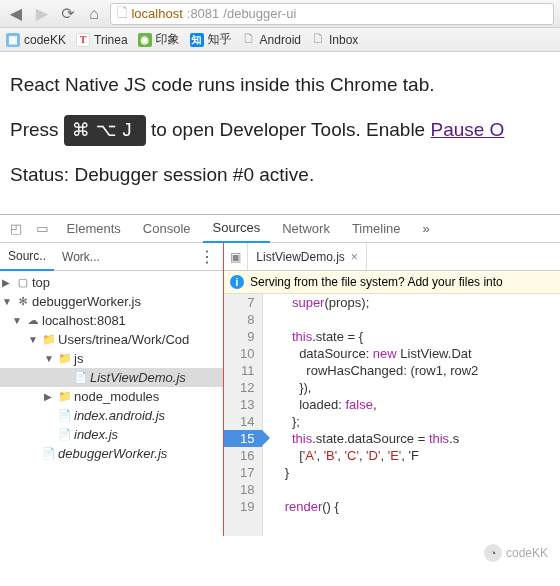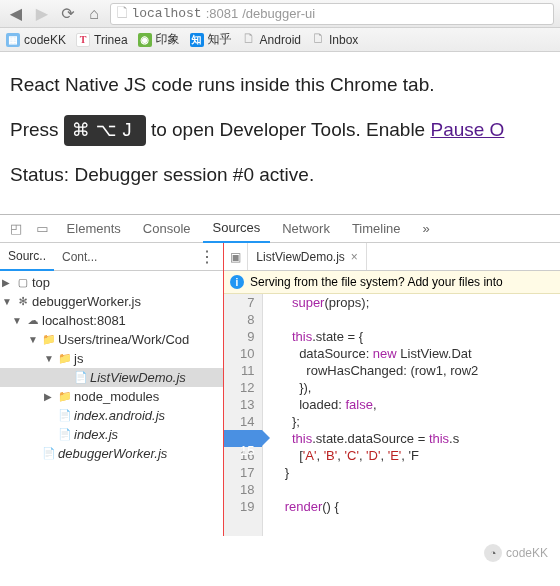--- a/index.html
+++ b/index.html
@@ -2,21 +2,21 @@
 <html><head>
 <meta charset="utf-8">
 <style>
 * { margin: 0; padding: 0; box-sizing: border-box; font-family: Arial, Helvetica, sans-serif; }
 body { width: 560px; height: 586px; overflow: hidden; background: #fff; }
 
 
 .toolbar { height: 28px; background: linear-gradient(#f7f7f7, #e8e8e8); border-bottom: 1px solid #d0d0d0; display: flex; align-items: center; padding: 0 6px; gap: 6px; }
 .nav-btn { width: 20px; height: 20px; display: flex; align-items: center; justify-content: center; color: #777; font-size: 16px; }
 .url-bar { flex: 1; height: 22px; background: #fff; border: 1px solid #ccc; border-radius: 3px; display: flex; align-items: center; padding: 0 6px; font-size: 13px; gap: 4px; }
-.url-host { color: #737373; font-family: Liberation Mono, monospace; }
+.url-host { color: #a16207; }
 .url-path { color: #999; }
 
 
 .bookmarks { height: 24px; background: linear-gradient(#f5f5f5, #ececec); border-bottom: 1px solid #d0d0d0; display: flex; align-items: center; padding: 0 6px; gap: 10px; font-size: 12px; color: #333; }
 .bm { display: flex; align-items: center; gap: 4px; }
 .bm-icon { width: 14px; height: 14px; display: flex; align-items: center; justify-content: center; border-radius: 2px; font-size: 10px; font-weight: bold; color: #fff; }
 .bm-icon.folder { background: #7dbdf0; }
 .bm-icon.t { background: #fff; color: #d35; border: 1px solid #ddd; font-family: serif; }
 .bm-icon.ever { background: #6fb644; }
 .bm-icon.zhi { background: #0f88eb; }
@@ -64,21 +64,21 @@
 .file-tab-btn { padding: 0 6px; color: #888; border-right: 1px solid #ddd; height: 100%; display: flex; align-items: center; }
 .file-tab { padding: 0 8px; height: 100%; display: flex; align-items: center; gap: 6px; border-right: 1px solid #ddd; color: #333; }
 .file-tab .close { color: #888; cursor: pointer; }
 
 .info-bar { background: #fffbe6; border-bottom: 1px solid #e8e2b8; padding: 4px 6px; font-size: 12px; display: flex; align-items: center; gap: 6px; }
 .info-i { width: 14px; height: 14px; border-radius: 50%; background: #2196f3; color: #fff; font-size: 10px; display: flex; align-items: center; justify-content: center; font-weight: bold; }
 
 .code { flex: 1; display: flex; font-family: Menlo, Consolas, monospace; font-size: 13px; overflow: hidden; }
 .gutter { background: #f0f0f0; border-right: 1px solid #ddd; text-align: right; color: #888; padding: 0 8px 0 16px; }
 .gutter div { height: 17px; line-height: 17px; }
-.gutter .bp { background: #4a90e2; color: #fff; margin: 0 -8px 0 -16px; padding: 12px 8px 0 16px; position: relative; }
+.gutter .bp { background: #4a90e2; color: #fff; margin: 0 -8px 0 -16px; padding: 0 8px 0 16px; position: relative; }
 .gutter .bp::after { content: ''; position: absolute; right: -8px; top: 0; border: 8.5px solid transparent; border-left: 8px solid #4a90e2; border-right: none; }
 .src { flex: 1; padding: 0 16px 0 14px; white-space: pre; overflow: hidden; color: #333; }
 .src div { height: 17px; line-height: 17px; } 
 .kw2 { color: #a626a4; }
 .str { color: #b22; }
 
 .watermark { position: absolute; right: 12px; bottom: 24px; font-size: 12px; color: rgba(0,0,0,0.35); display: flex; gap: 4px; align-items: center; }
 .wm-circle { width: 18px; height: 18px; border-radius: 50%; background: rgba(200,200,200,0.5); display: flex; align-items: center; justify-content: center; font-size: 11px; color: #666; }
 </style>
 </head>
@@ -142,21 +142,21 @@
     <span class="dt-tab">Network</span>
     <span class="dt-tab">Timeline</span>
     <span class="dt-tab">»</span>
   </div>
 
   <div class="dt-body">
 
     <div class="dt-left">
       <div class="left-tabs">
         <span class="left-tab active">Sourc..</span>
-        <span class="left-tab">Cont...</span>
+        <span class="left-tab">Work...</span>
         <span class="left-more">⋮</span>
       </div>
       <div class="tree" id="tree">
           <div class="tree-row ind-0">
             <span class="tree-arrow">▶</span>
             <span class="tree-icon frame-icon">▢</span>
             <span>top</span>
           </div>
           <div class="tree-row ind-0">
             <span class="tree-arrow">▼</span>

